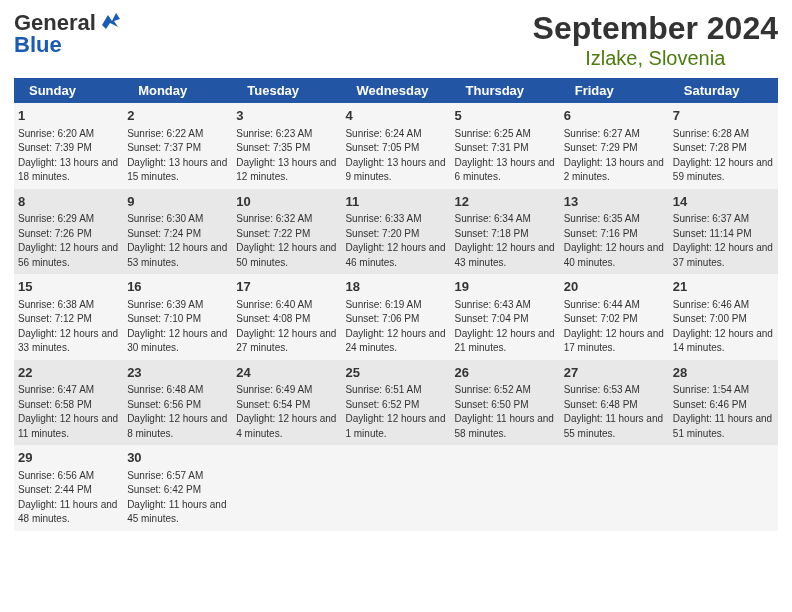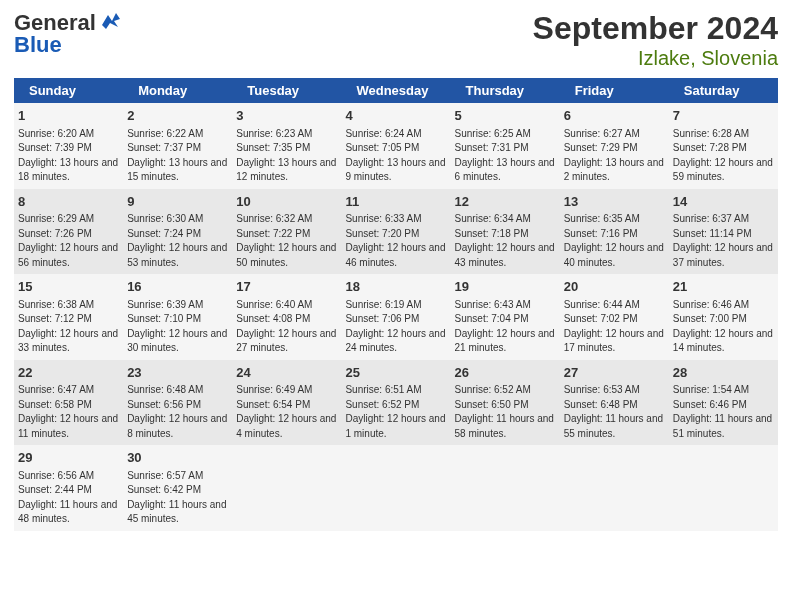--- a/index.html
+++ b/index.html
@@ -18,21 +18,21 @@
       display: flex;
       justify-content: space-between;
       align-items: flex-start;
       margin-bottom: 8px;
     }
     .logo {
       display: flex;
       align-items: center;
     }
     .title-block {
-      text-align: right;
+      text-align: center;
     }
     .month-title {
       font-size: 32px;
       font-weight: bold;
       color: #333;
     }
     .location {
       font-size: 20px;
       color: #4d7c0f;
     }

